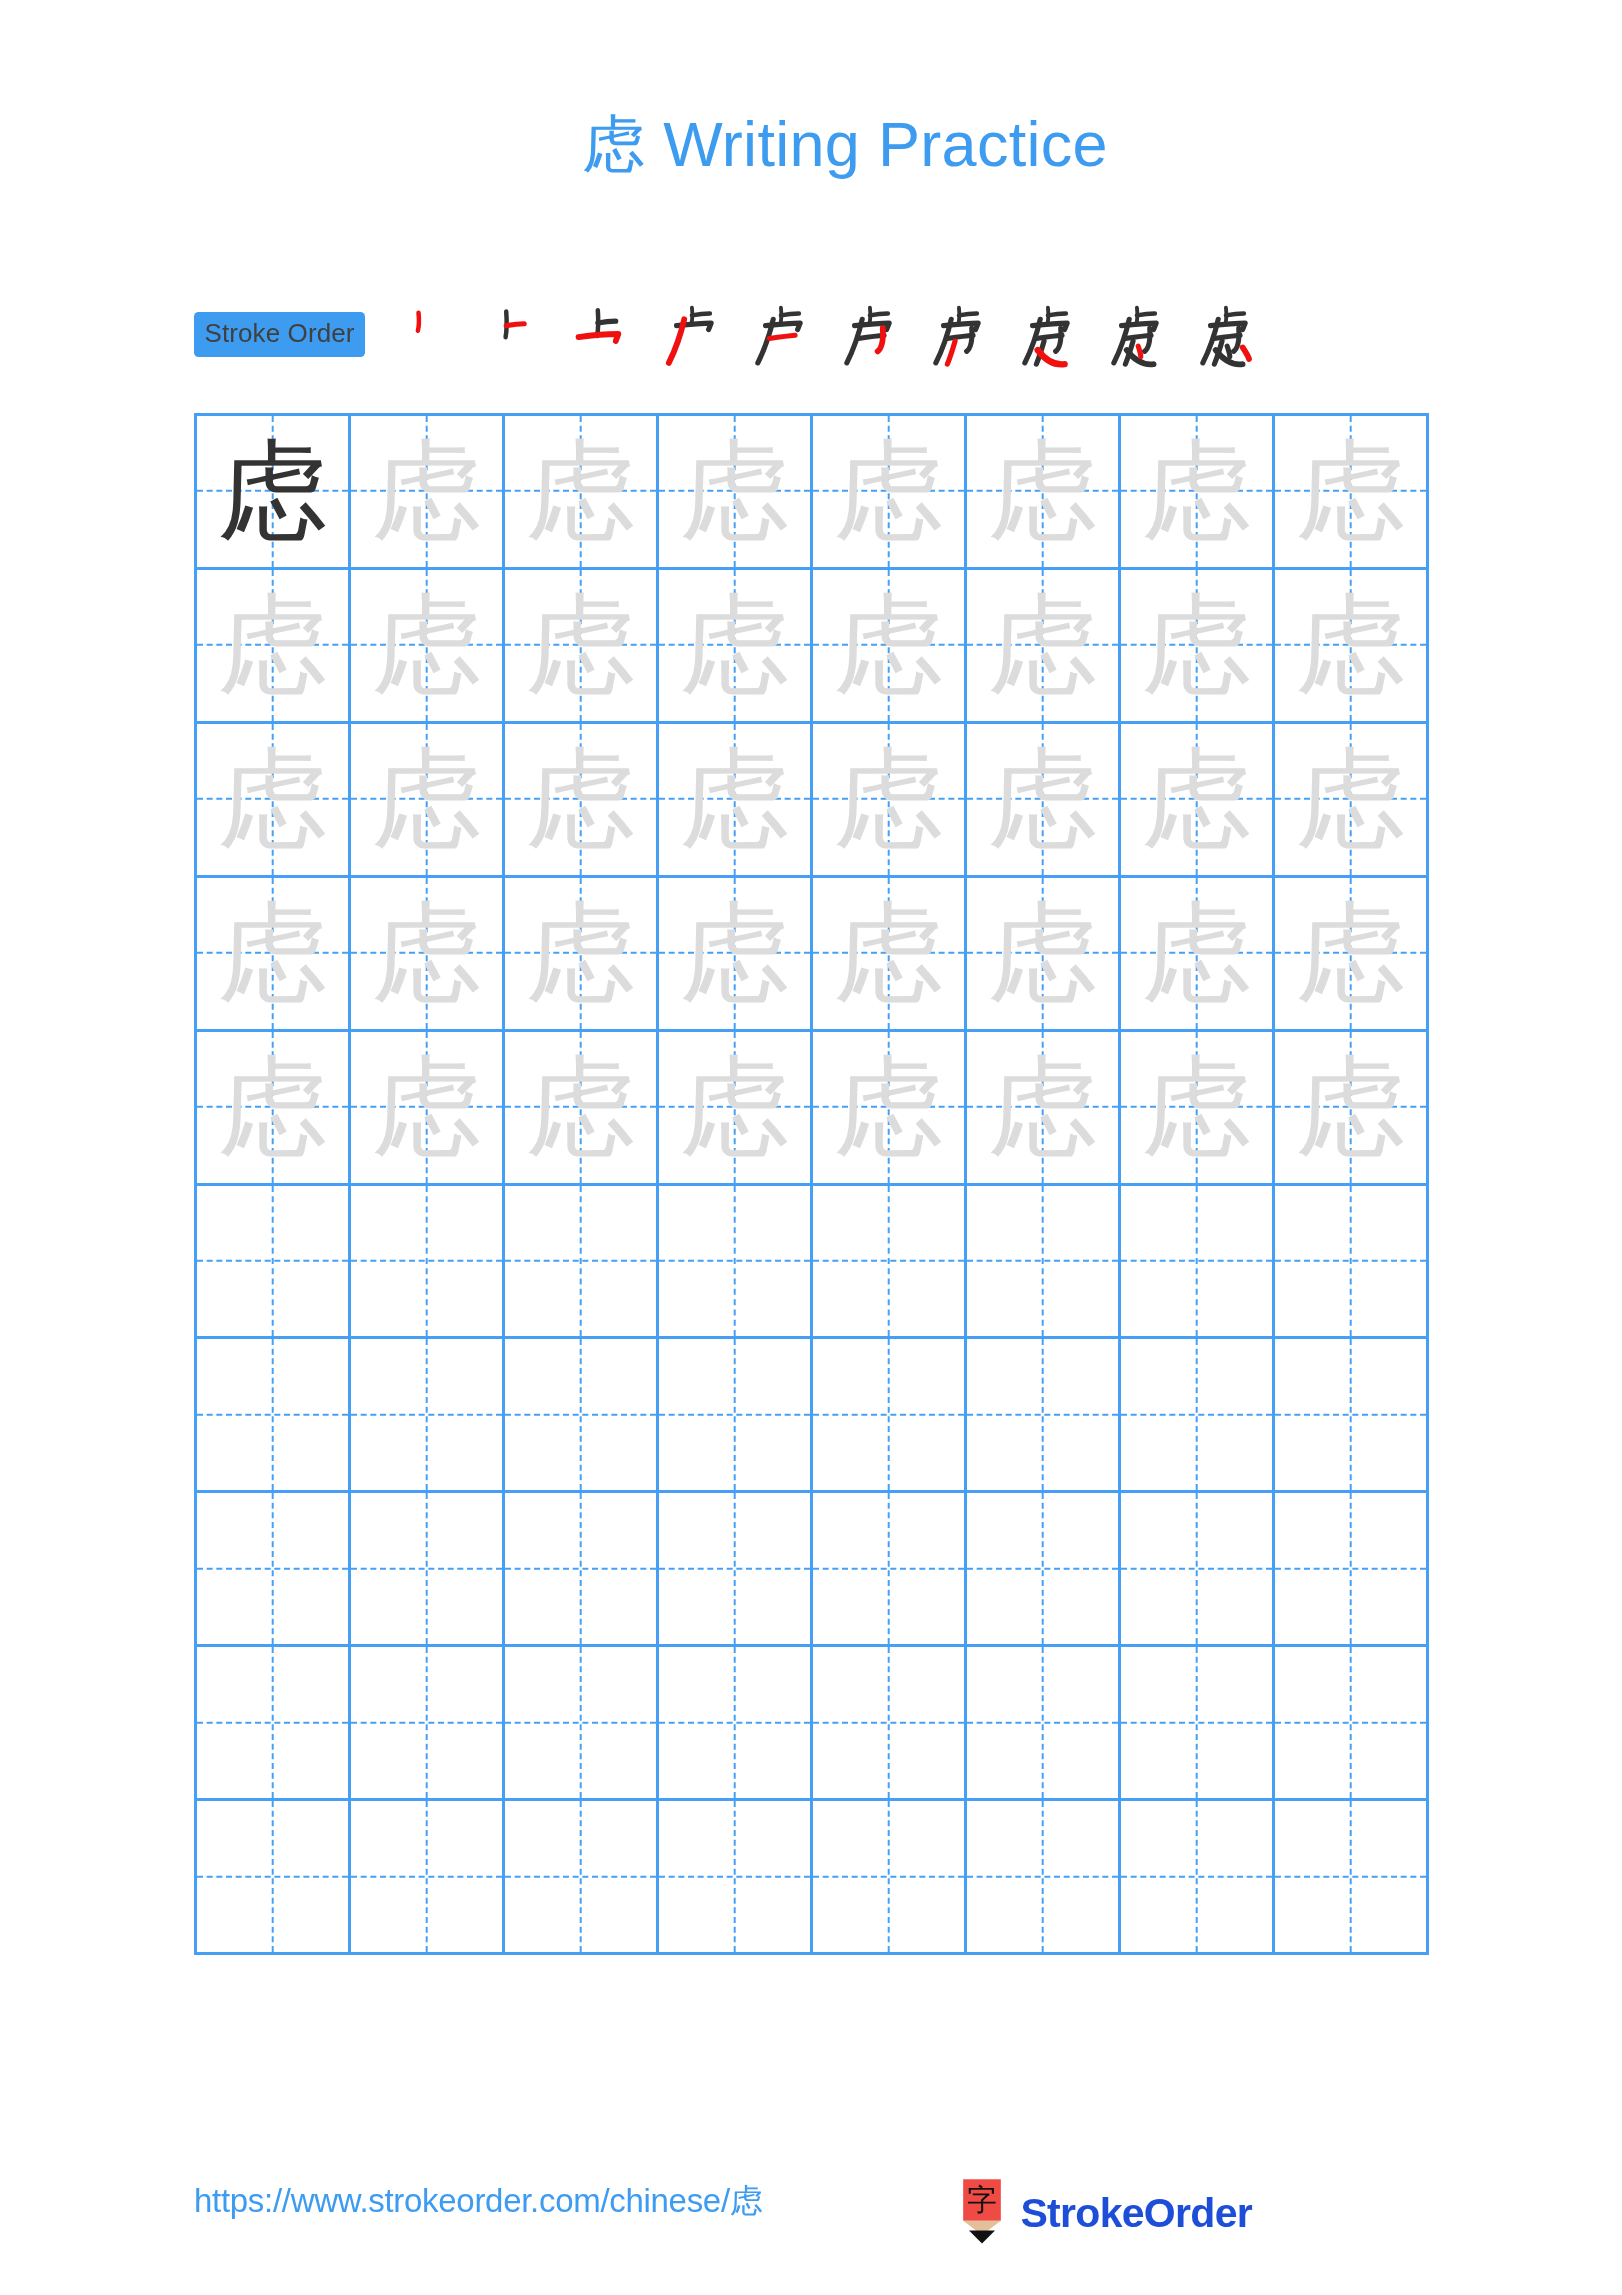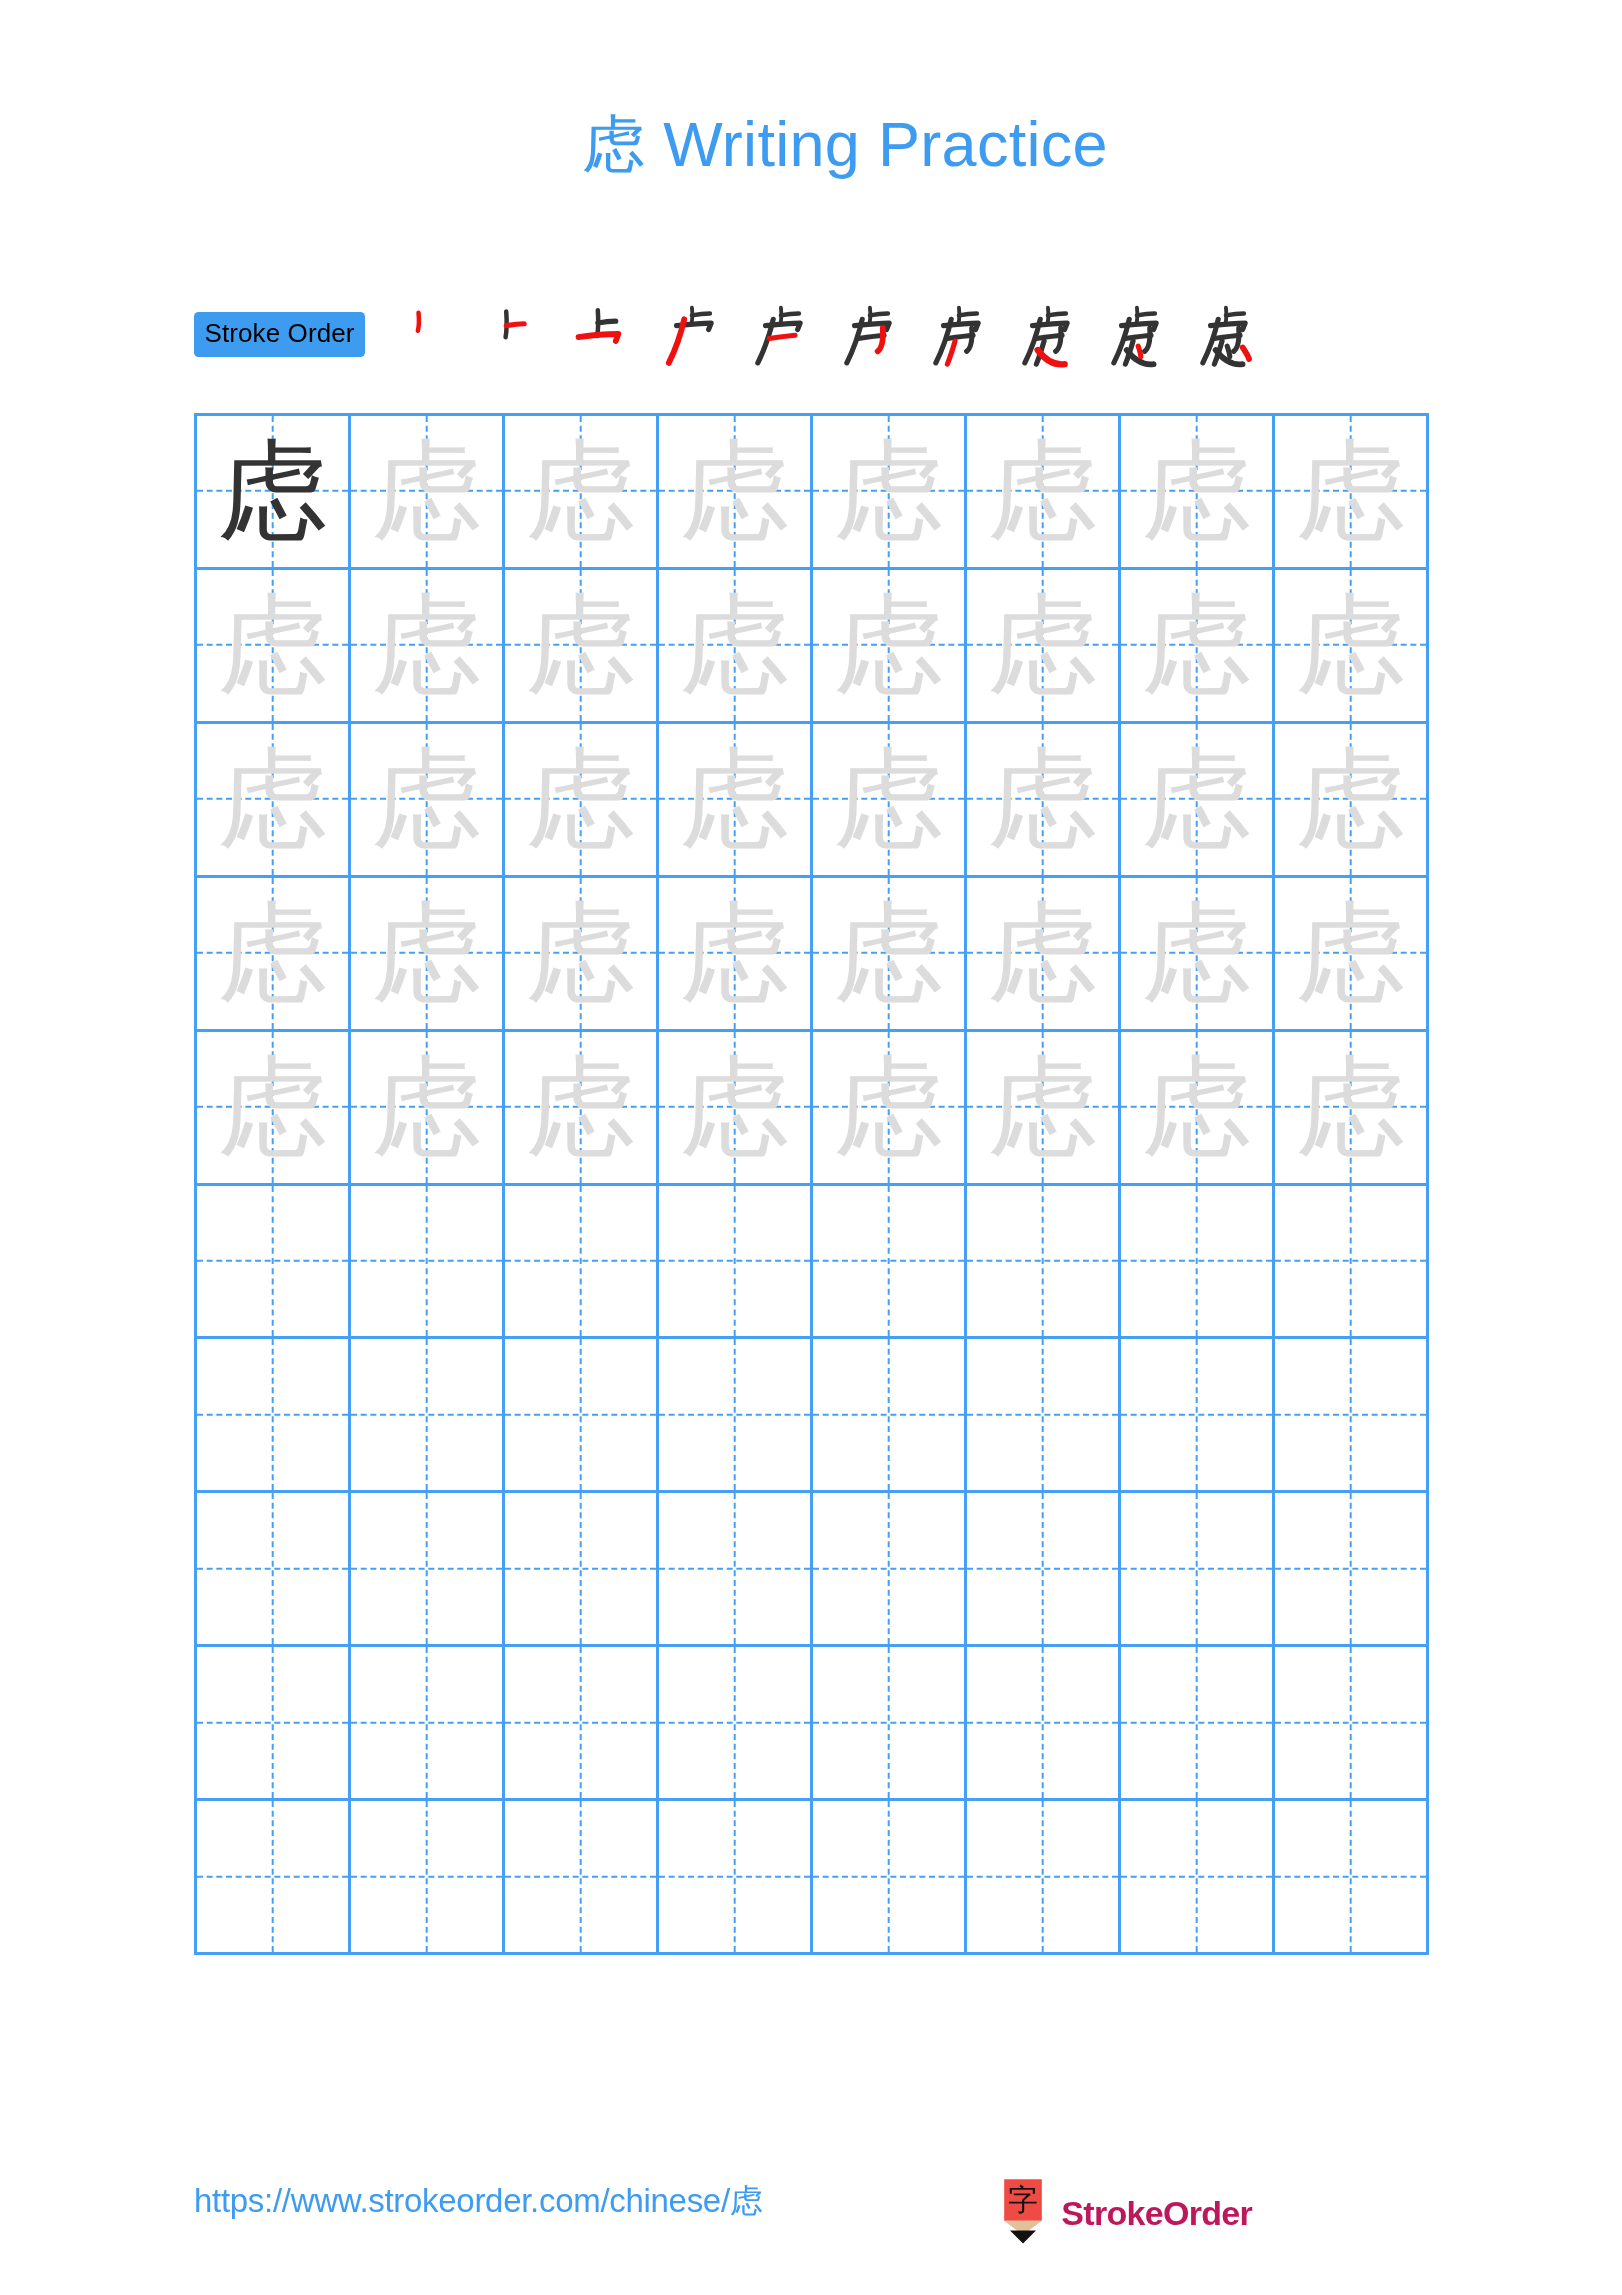--- a/index.html
+++ b/index.html
@@ -39,21 +39,21 @@
     position: absolute;
     top: 298px;
     left: 194px;
     width: 1237px;
     height: 72px;
     display: flex;
     align-items: center;
   }
   .stroke-order-badge {
     background: #3d9bf0;
-    color: #000000;
+    color: #404040;
     font-size: 26px;
     line-height: 1;
     padding: 8.5px 10.5px 10.5px 10.5px;
     border-radius: 4.6px;
     white-space: nowrap;
     letter-spacing: 0.1px;
     flex: 0 0 auto;
   }
   .stroke-steps {
     flex: 1 1 auto;
@@ -168,23 +168,23 @@
     gap: 14.4px;
     padding-right: 177px;
   }
   .brand-logo {
     width: 48px;
     height: 68px;
     display: block;
     flex: 0 0 auto;
   }
   .brand-name {
-    font-size: 34px;
+    font-size: 41px;
     font-weight: bold;
-    color: #be185d;
+    color: #1d4ed8;
     letter-spacing: -0.7px;
     white-space: nowrap;
   }
 </style>
 </head>
 <body>
 
 <div class="page-title">
   <span class="han">虑</span><span> Writing Practice</span>
 </div>

